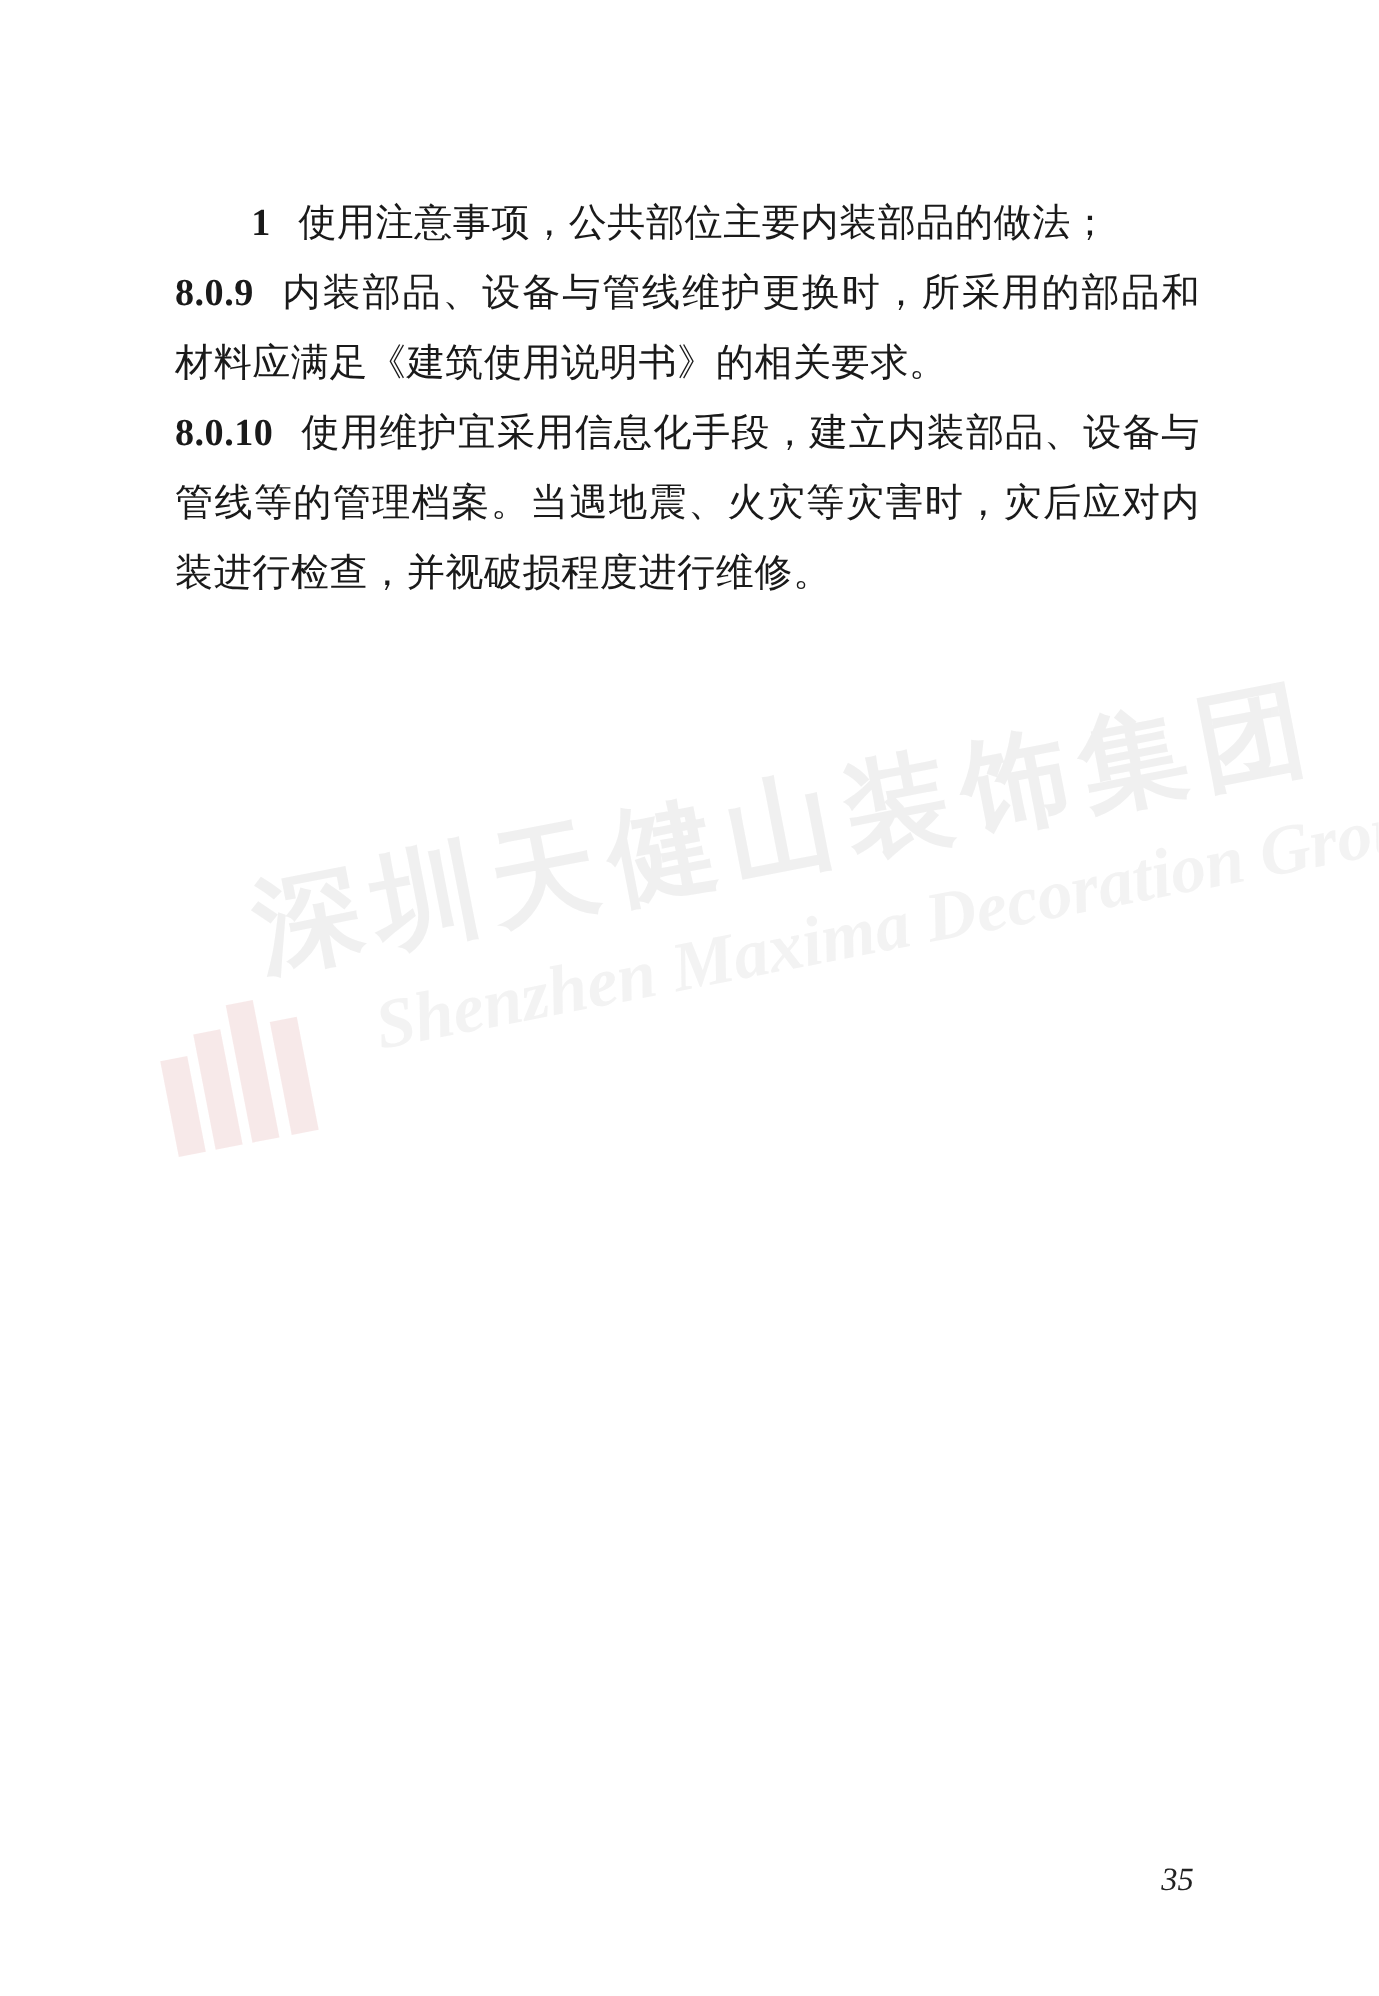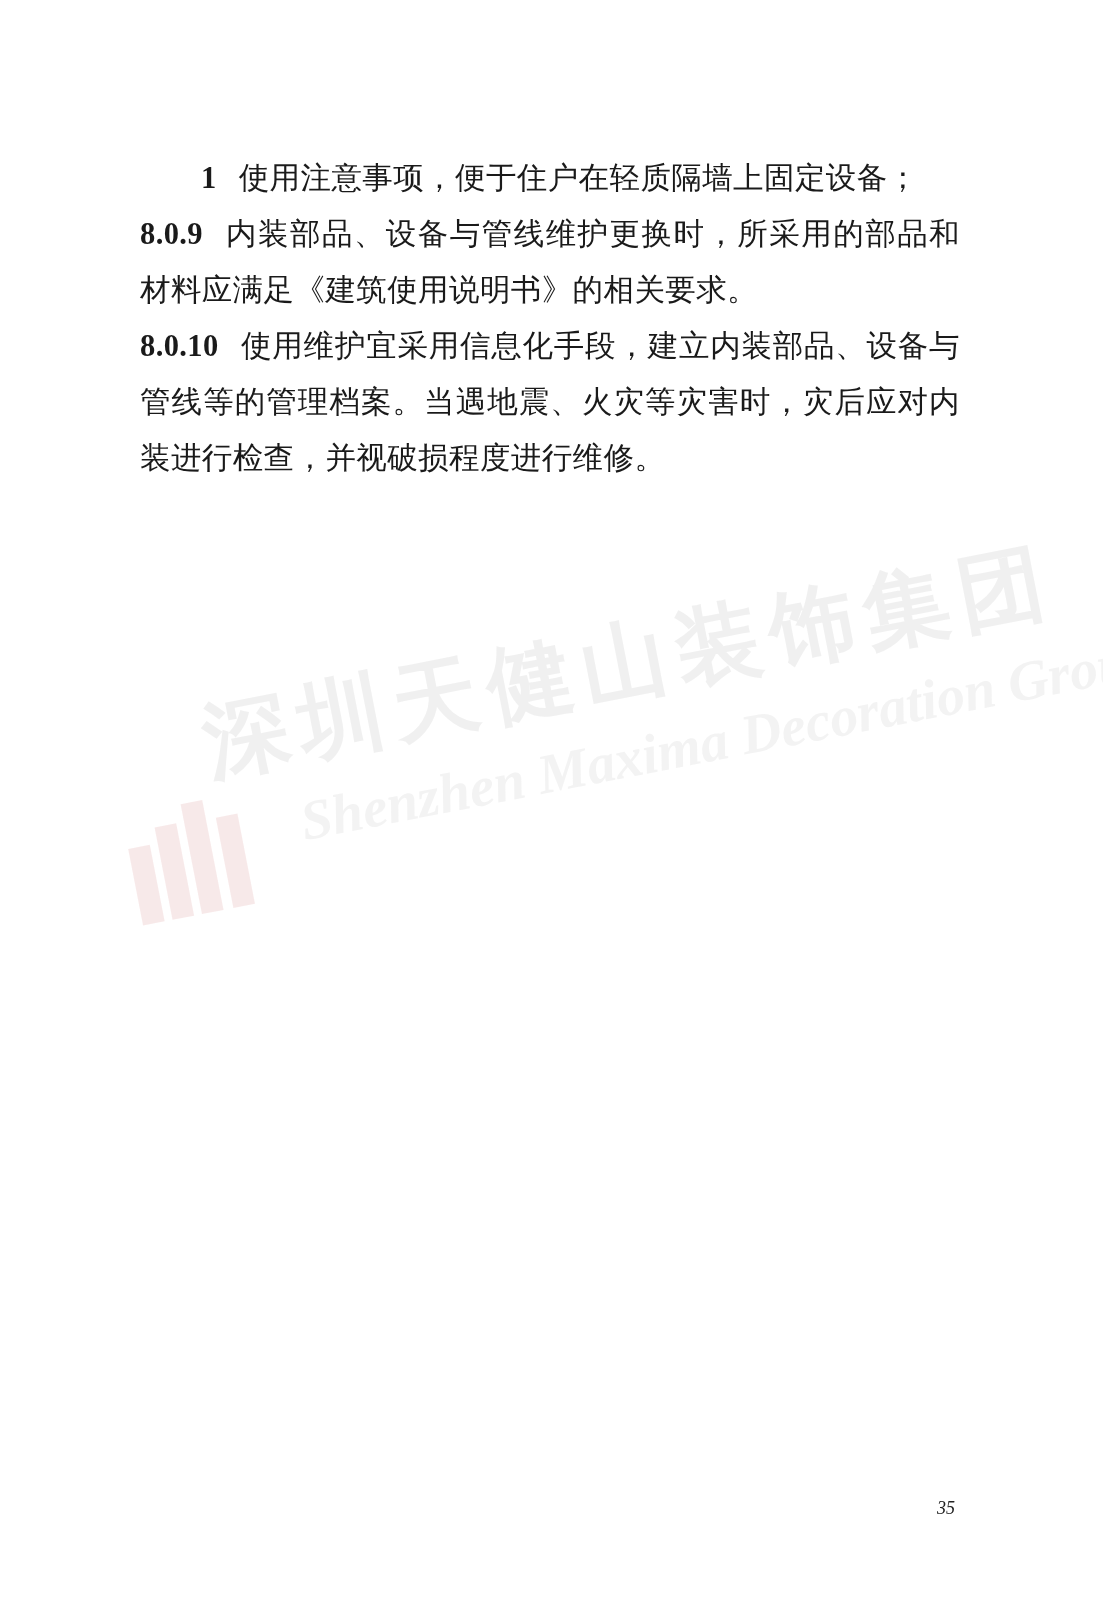--- a/index.html
+++ b/index.html
@@ -88,21 +88,21 @@
   }
   .num-item .lead {
     font-weight: bold;
     padding-right: 14px;
   }
 
   .page-number {
     position: absolute;
     right: 148px;
     bottom: 78px;
-    font-size: 18px;
+    font-size: 26px;
     font-style: italic;
     font-family: "Liberation Serif", serif;
     color: #222;
     z-index: 2;
   }
 </style>
 </head>
 <body>
 
 <div class="page">
@@ -119,21 +119,21 @@
   </div>
 
   <div class="content">
 
 
 
 
 
     <p class="para indent num-item">
       <span class="lead">1</span>
-      <span>使用注意事项，便于住户在轻质隔墙上固定设备；</span>
+      <span>使用注意事项，公共部位主要内装部品的做法；</span>
     </p>
 
 
 
 
 
     <p class="para num-item">
       <span class="lead">8.0.9</span>
       <span>内装部品、设备与管线维护更换时，所采用的部品和材料应满足《建筑使用说明书》的相关要求。</span>
     </p>

